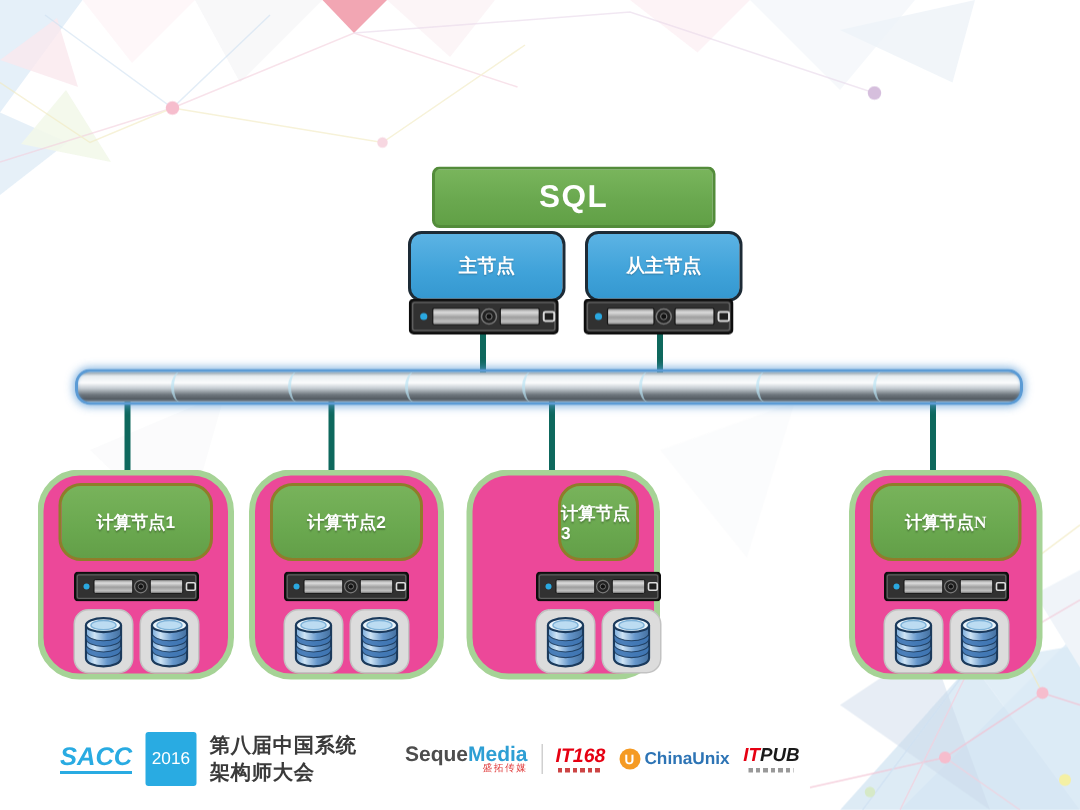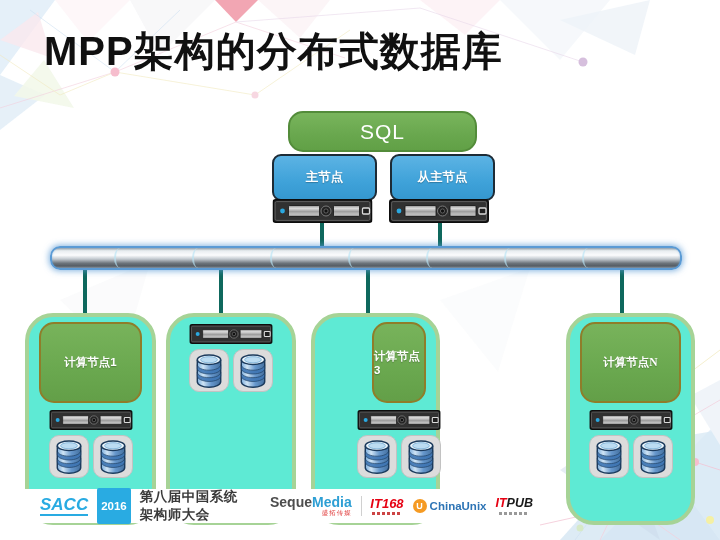--- a/index.html
+++ b/index.html
@@ -13,22 +13,22 @@
 
   .title{
     position:absolute;left:44px;top:24px;z-index:3;margin:0;
     font-size:40px;font-weight:700;color:#101010;letter-spacing:1px;
   }
 
   
   .sql-box{
     position:absolute;left:288px;top:111px;width:185px;height:37px;z-index:4;
     background:linear-gradient(#79b55c,#6aa84f 55%,#61a046);
-    border:2px solid #538c3a;border-radius:15px;
-    display:flex;align-items:center;justify-content:center;
+    border:2px solid #538c3a;border-radius:5px;
+    display:flex;align-items:center;justify-content:center;font-weight:bold;
   }
   .sql-box span{color:#fff;font-size:21px;letter-spacing:1px;}
 
   
   .mnode{
     position:absolute;width:101px;height:43px;z-index:4;
     background:linear-gradient(#5cb3e4,#3fa2d9 60%,#3598d0);
     border:2.5px solid #1d2b36;border-radius:9px;
     display:flex;align-items:center;justify-content:center;
   }
@@ -59,22 +59,22 @@
     border:2px solid #5b9bd5;
     box-shadow:0 0 6px 1px rgba(91,155,213,.75), inset 0 0 2px rgba(91,155,213,.5);
   }
   .bus .joint{
     position:absolute;top:0;width:10px;height:100%;
     border-left:2px solid rgba(185,228,245,.65);border-radius:50%;
   }
 
   
   .cnode{
-    position:absolute;top:313px;height:212px;z-index:3;
-    background:#5eead4;border:4px solid #a6d396;border-radius:28px;
+    position:absolute;top:313px;height:140px;z-index:3;
+    background:#ec4899;border:4px solid #a6d396;border-radius:28px;
     box-sizing:border-box;
     display:flex;flex-direction:column;align-items:center;
   }
   #cn1{left:25px;width:131px;}
   #cn2{left:166px;width:130px;}
   #cn3{left:311px;width:129px;padding-left:47px;}
   #cn4{left:566px;width:129px;font-family:Liberation Serif, serif;}
   .cnode .green{
     margin-top:5px;width:calc(100% - 20px);height:81px;box-sizing:border-box;
     background:linear-gradient(#78b35b,#6aa84f 60%,#639f48);
@@ -93,21 +93,21 @@
   .db-chip svg{display:block;width:36px;height:40px;}
 
   
   .footer{
     position:absolute;left:12px;top:489px;width:521px;height:34px;z-index:4;
     background:#ffffff;display:flex;align-items:center;padding-left:28px;
     box-sizing:border-box;gap:9px;
   }
   .sacc{font-size:17px;font-weight:700;font-style:italic;color:#29abe2;
     border-bottom:2.5px solid #29abe2;line-height:1.05;padding-bottom:1px;}
-  .badge2016{background:#29abe2;color:#fff;font-size:11.5px;font-weight:700;
+  .badge2016{background:#29abe2;color:#fff;font-size:11.5px;font-weight:400;
     padding:12px 4px;border-radius:2px;}
   .confname{font-size:13.5px;font-weight:700;color:#3a3a3a;letter-spacing:.5px;}
   .sequemedia{margin-left:10px;display:flex;flex-direction:column;align-items:flex-end;line-height:1;}
   .sequemedia .row{font-size:14px;font-weight:600;}
   .sequemedia .p1{color:#4d4d4d;}
   .sequemedia .p2{color:#2e9fd4;}
   .sequemedia .sub{font-size:6.5px;color:#e03a3a;margin-top:1px;letter-spacing:1px;}
   .fdivider{width:1px;height:20px;background:#d0d0d0;}
   .it168{display:flex;flex-direction:column;align-items:center;line-height:1;}
   .it168 .txt{font-size:13px;font-weight:700;font-style:italic;color:#e60012;}
@@ -201,21 +201,20 @@
       </g>
       <circle cx="630" cy="505" r="4" fill="#ef87a5"></circle>
       <circle cx="695" cy="462" r="4" fill="#ef87a5"></circle>
       <circle cx="660" cy="395" r="3.5" fill="#ef87a5" opacity=".8"></circle>
       <circle cx="710" cy="520" r="4" fill="#ece35a"></circle>
       <circle cx="580" cy="528" r="3.5" fill="#b5d89a"></circle>
       <circle cx="648" cy="442" r="3" fill="#d490b0"></circle>
     </g>
   </svg>
 
-  <h1 class="title">MPP架构的分布式数据库</h1>
 
   <div class="sql-box">
     <span>SQL</span>
   </div>
 
   <div class="mnode master">
     <span>主节点</span>
   </div>
   <div class="mnode standby">
     <span>从主节点</span>
@@ -266,20 +265,23 @@
         </div>
       <div class="db-chip">
           <svg viewBox="0 0 40 43">
             <use href="#sym-db"></use>
           </svg>
         </div>
     </div>
   </div>
 
   <div class="cnode" id="cn2">
+    <div class="green">
+      <span>计算节点2</span>
+    </div>
     <div class="srv">
       <svg viewBox="0 0 100 24">
           <use href="#sym-server"></use>
         </svg>
     </div>
     <div class="dbrow">
       <div class="db-chip">
           <svg viewBox="0 0 40 43">
             <use href="#sym-db"></use>
           </svg>

